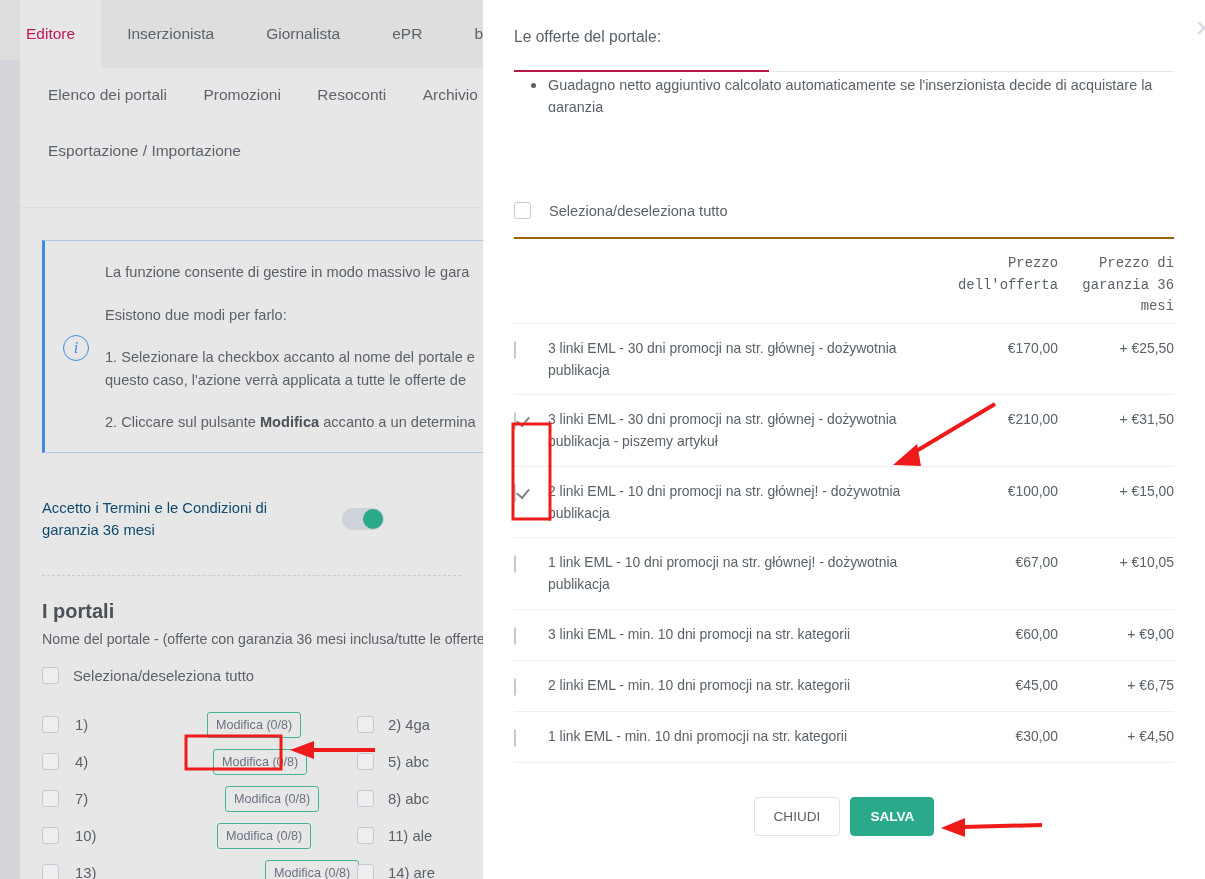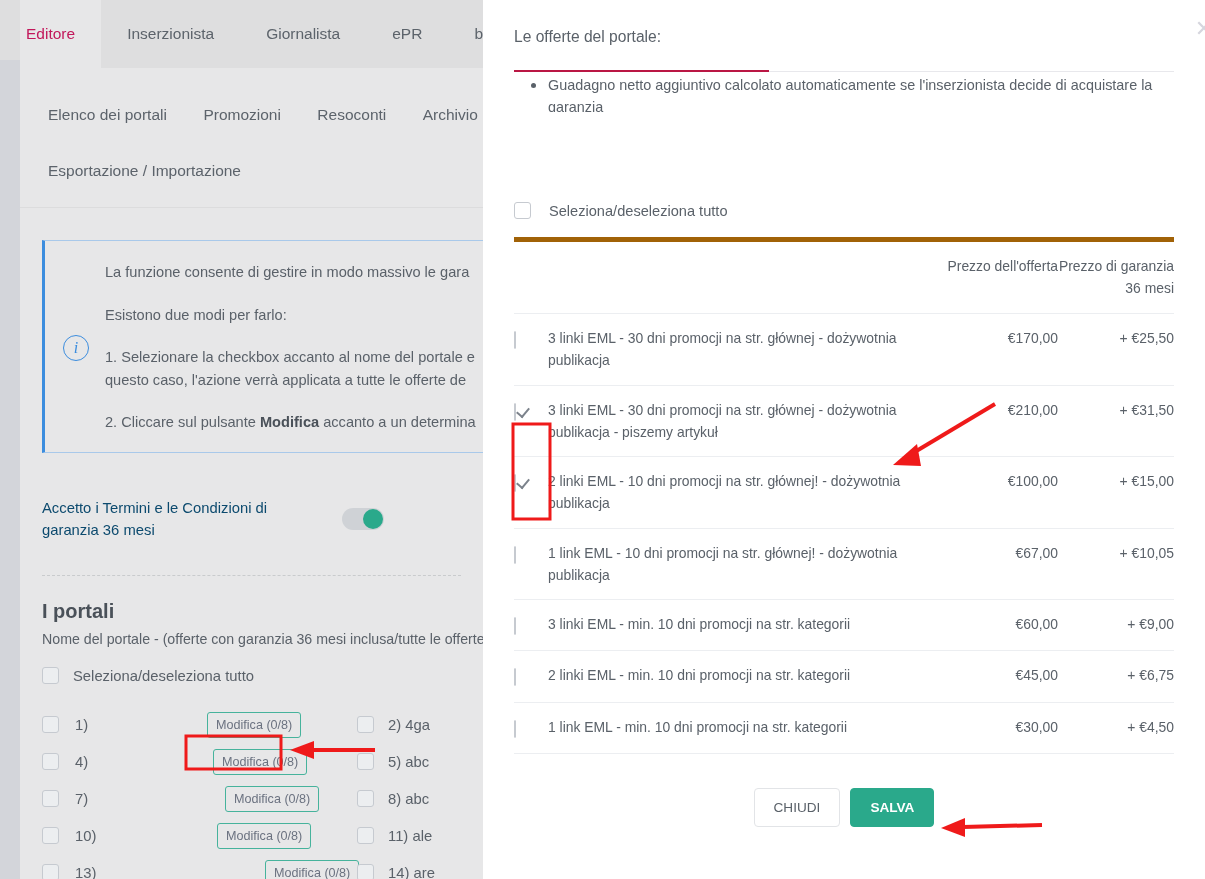--- a/index.html
+++ b/index.html
@@ -46,21 +46,21 @@
   .tabbar-spacer{ width:20px; height:68px; }
 
   
   .subnav{
     position:absolute; left:20px; top:68px; width:463px;
     background:#e7e7e8;
     padding:18px 0 0 0;
     border-bottom:1px solid #dcdcdd;
     height:140px;
   }
-  .subnav-row{ padding-left:28px; white-space:nowrap;margin-top:20px; }
+  .subnav-row{ padding-left:28px; white-space:nowrap; }
   .subnav-row + .subnav-row { margin-top:38px; }
   .subnav-link{
     font-size:15.5px; color:#5c636b; margin-right:32px; cursor:pointer;
     display:inline-block;
   }
 
   
   .content{
     position:absolute; left:20px; top:208px; width:463px; height:671px;
     background:#e7e7e8; padding:32px 0 0 0;
@@ -183,23 +183,23 @@
   .modal-selall{
     display:flex; align-items:center; gap:18px;
     margin:104px 0 0 31px; font-size:14.6px; color:#5a6169;
   }
 
   table.offers{
     margin:18px 0 0 31px; width:660px; border-collapse:collapse;
     font-size:13.9px; color:#5a6169;
   }
   table.offers th{
-    font-weight:normal; text-align:right; padding:14px 0 14px 0;
-    border-top:5px solid #a16207; border-bottom:1px solid #eceef1;
-    vertical-align:top; line-height:1.55;
+    font-weight:normal; text-align:right; padding:14px 0 5px 0;
+    border-top:2px solid #a16207; border-bottom:1px solid #eceef1;
+    vertical-align:top; line-height:1.55;font-family:Liberation Mono, monospace;
   }
   table.offers th.c-cb{ width:34px; border-bottom:1px solid #eceef1; }
   table.offers th.c-name{ text-align:left; }
   table.offers th.c-p1{ width:116px; }
   table.offers th.c-p2{ width:116px; }
   table.offers td{
     padding:13px 0 13px 0; border-bottom:1px solid #eceef1;
     vertical-align:top; line-height:1.6;
   }
   table.offers td.c-cb{ width:34px; padding-top:15px; }

